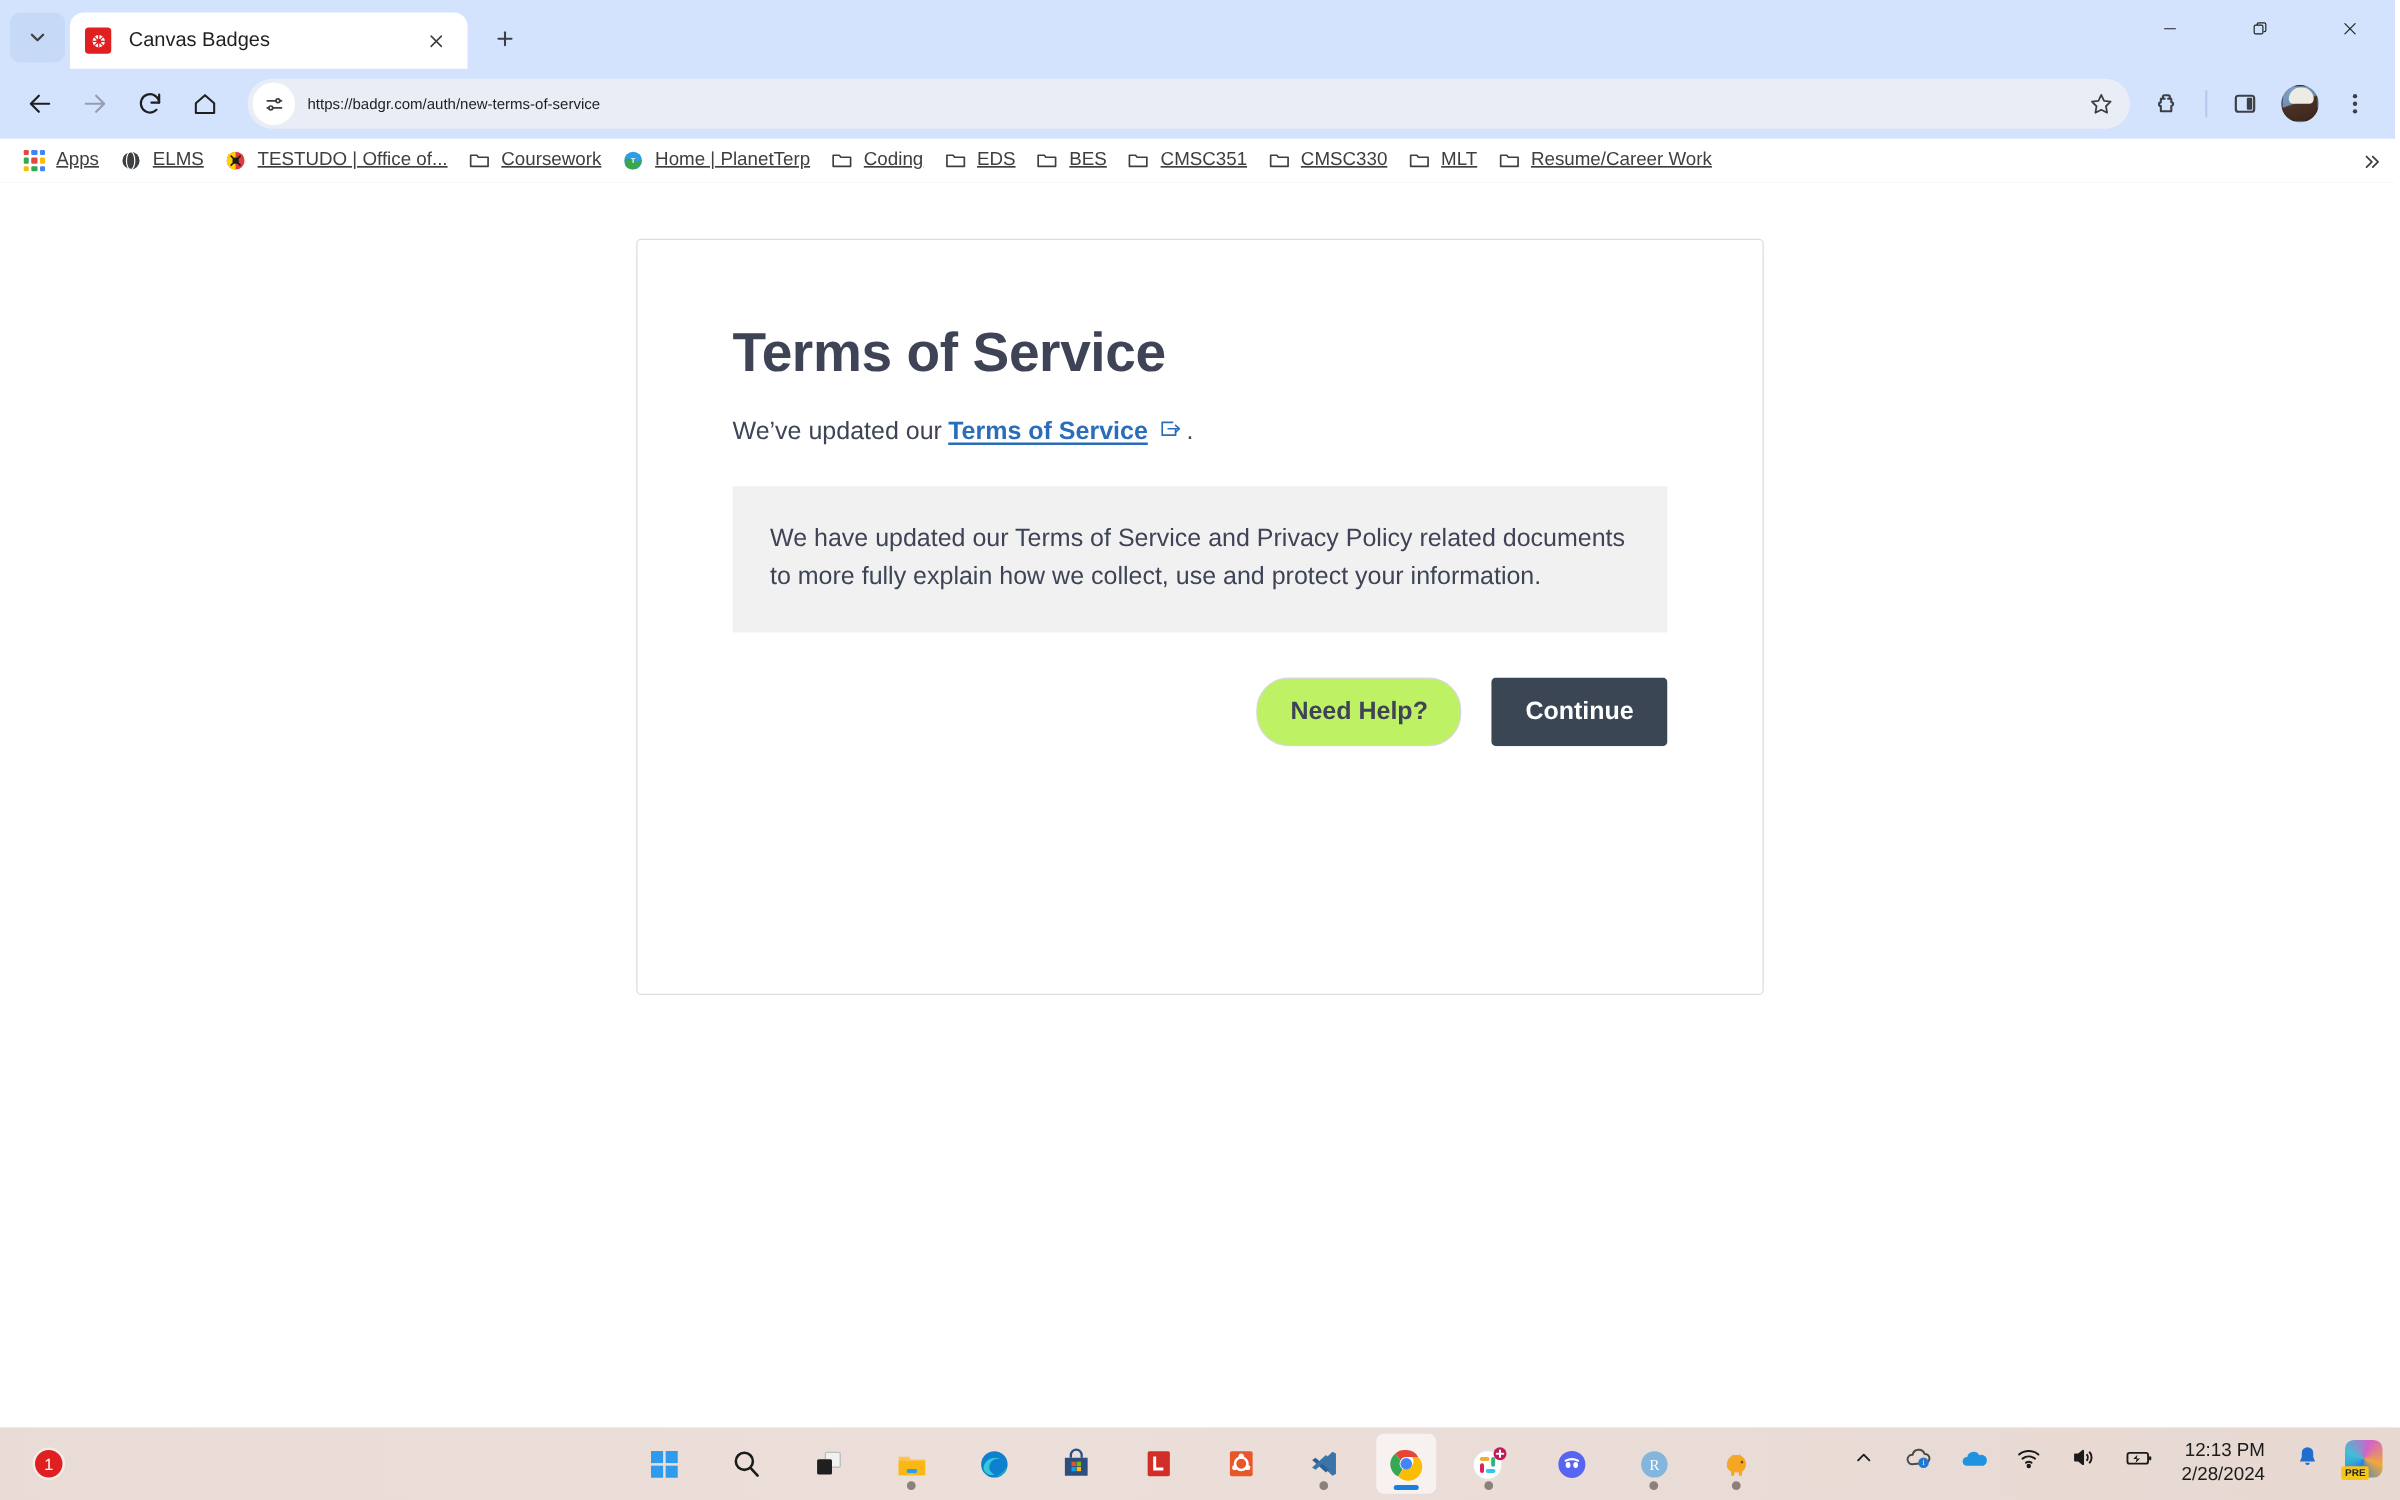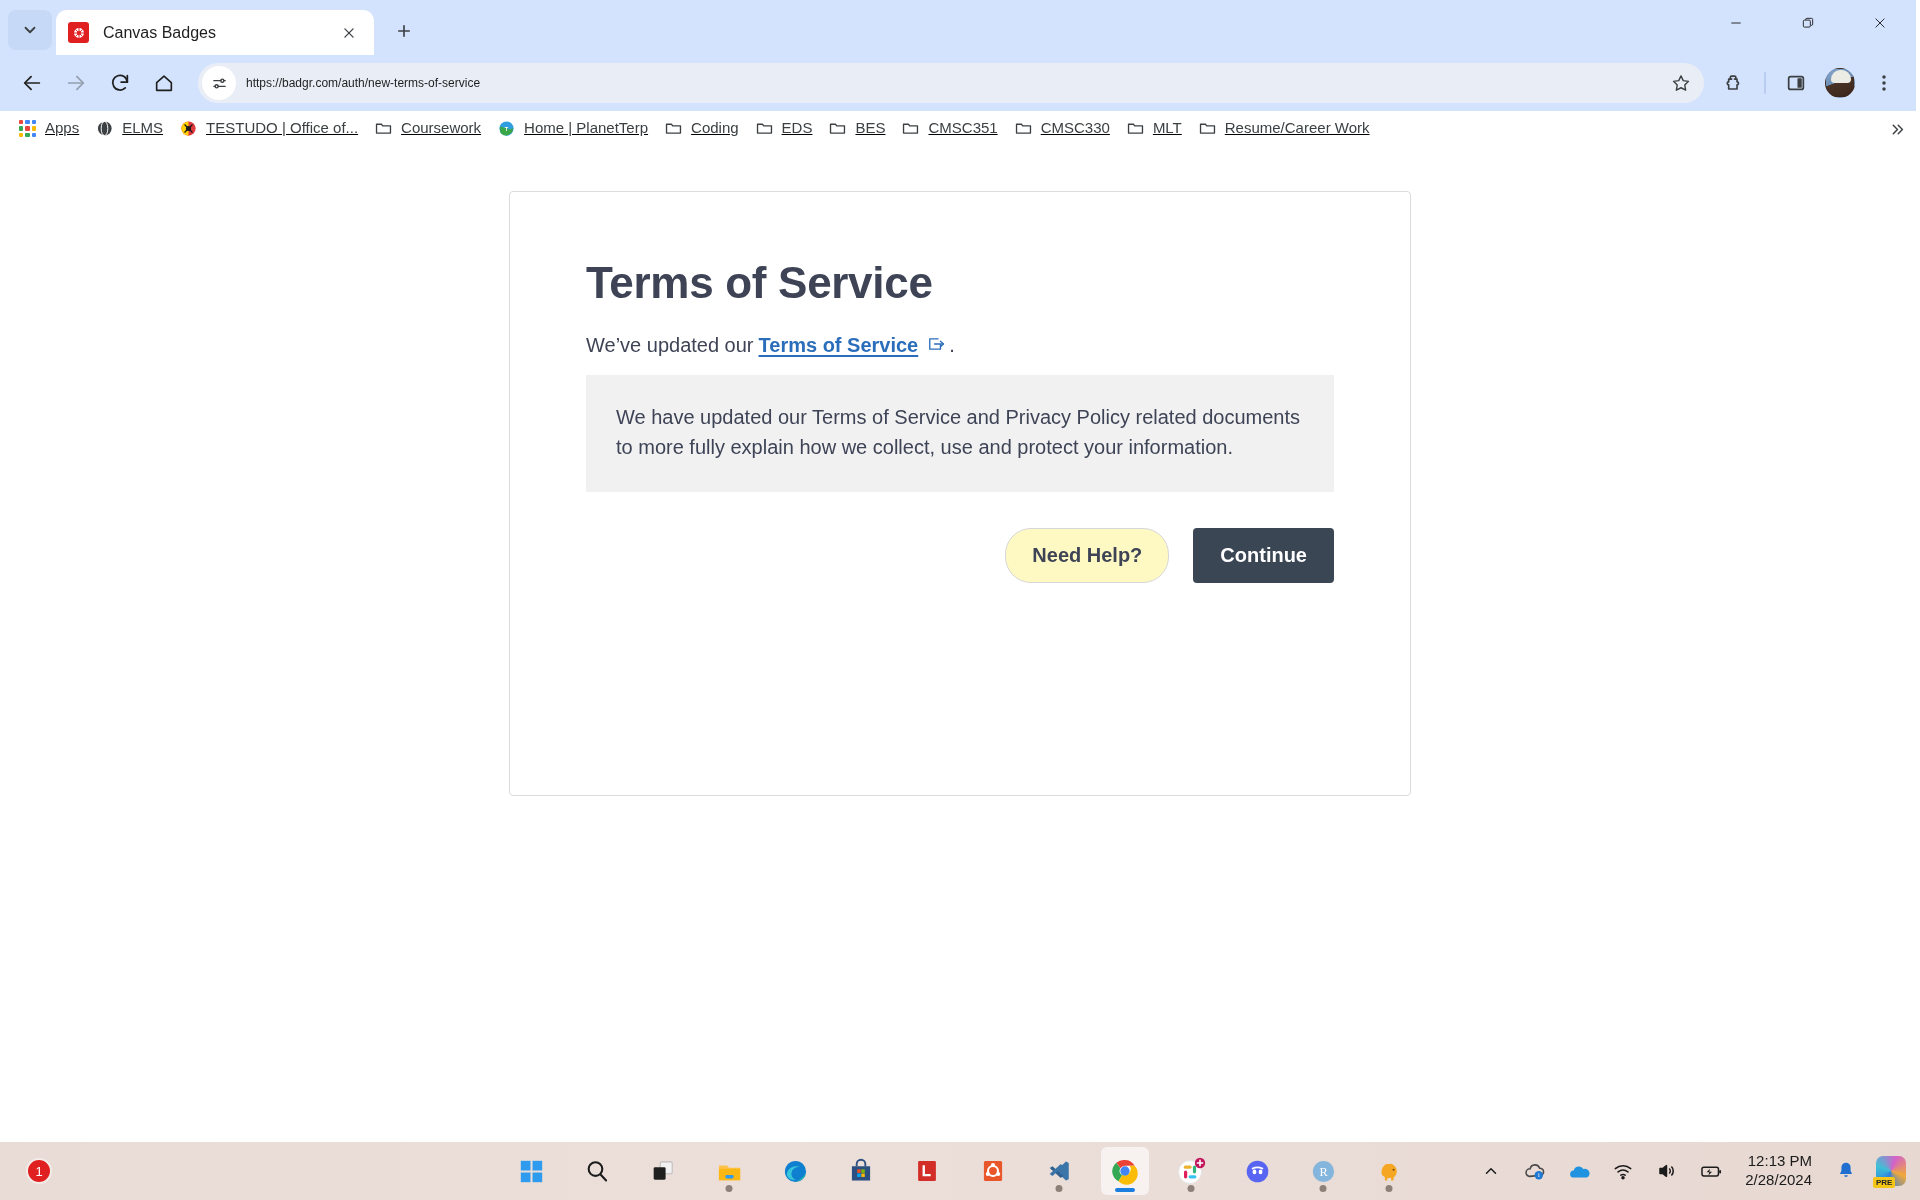--- a/index.html
+++ b/index.html
@@ -163,21 +163,21 @@
     width: 902px; height: 605px;
     background: #ffffff; border: 1px solid #dcdcdc;
     border-radius: 4px;
   }
   .card-inner { padding: 66px 76px 0 76px; }
   .tos-title {
     font-size: 44px; font-weight: 700; color: #3e4456;
     letter-spacing: -0.3px; margin-bottom: 26px;
   }
   .tos-sub {
-    font-size: 20px; color: #3e4456; margin-bottom: 18px;
+    font-size: 20px; color: #3e4456; margin-bottom: 32px;
     display: flex; align-items: baseline; gap: 0; text-align: center;
   }
   .tos-link {
     color: #2a6ebb; font-weight: 700; text-decoration: underline;
     text-underline-offset: 3px; cursor: pointer; margin: 0 6px 0 5px;
   }
   .ext-ico { display: inline-flex; align-items: center; margin: 0 3px; cursor: pointer; }
   .ext-ico svg { width: 19px; height: 16px; }
 
   .notice {
@@ -206,21 +206,21 @@
   .agree-label { font-size: 20px; font-weight: 700; color: #3e4456; }
   .req-star { color: #c0392b; font-size: 20px; margin-left: 10px; }
 
   .btn-row { display: flex; justify-content: flex-end; gap: 24px; }
   .btn {
     font-size: 20px; font-weight: 700; border-radius: 4px;
     padding: 15px 26px; cursor: pointer; border: 1px solid transparent;
     font-family: "Liberation Sans", sans-serif;
   }
   .btn-secondary {
-    background: #fef9c3; color: #3e4456; border-color: #d7d7da; border-radius: 26px;
+    background: #bef264; color: #3e4456; border-color: #d7d7da; border-radius: 26px;
   }
   .btn-primary { background: #3a4654; color: #ffffff; }
 
   
   .taskbar {
     position: absolute; left: 0; bottom: 0;
     width: 1920px; height: 58px;
     background: linear-gradient(90deg,#e9dcd6 0%,#ecdfd9 40%,#e7d8d2 100%);
     display: flex; align-items: center;
   }
@@ -244,21 +244,21 @@
   .tbi .dot {
     position: absolute; bottom: 3px; left: 50%; transform: translateX(-50%);
     width: 7px; height: 7px; border-radius: 50%; background: #8c8179;
   }
   .tbi .bar {
     position: absolute; bottom: 3px; left: 50%; transform: translateX(-50%);
     width: 20px; height: 4px; border-radius: 2px; background: #1b7fe0;
   }
   .tb-right {
     position: absolute; right: 14px; display: flex;
-    align-items: center; gap: 16px;
+    gap: 16px;
   }
   .sys-ico { width: 28px; height: 28px; display: flex;
              align-items: center; justify-content: center; cursor: pointer; }
   .clock {
     text-align: right; font-size: 15px; color: #1b1b1b;
     line-height: 1.25; cursor: pointer; padding: 0 4px;
   }
   .copilot {
     width: 30px; height: 30px; border-radius: 7px;
     background: conic-gradient(from 200deg,#2c7de0,#3fc0d6,#d462c8,#f0a93b,#2c7de0);

